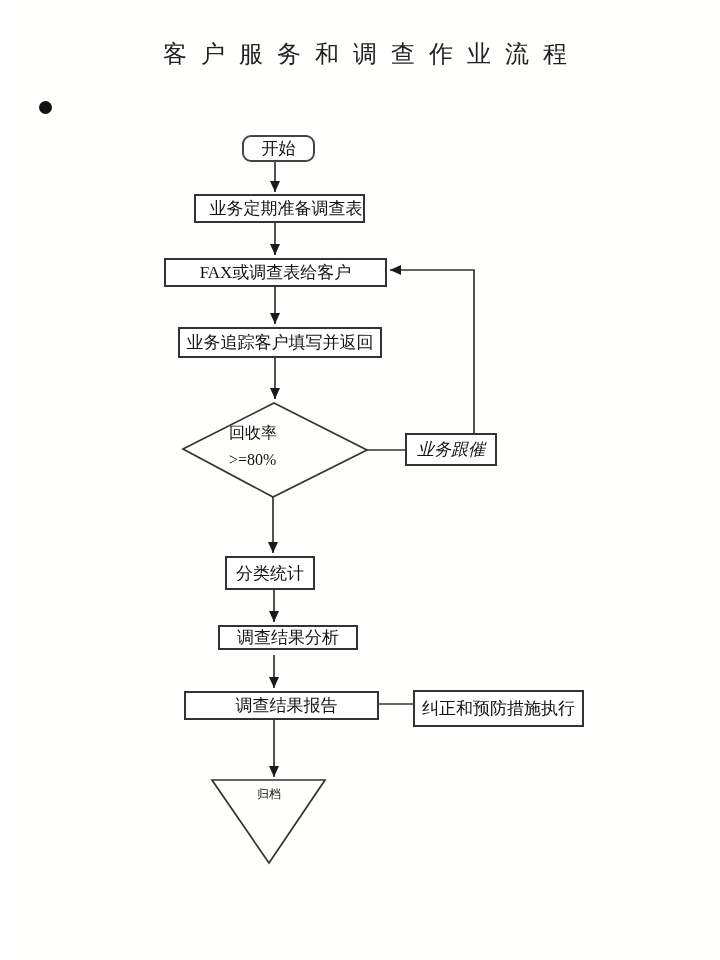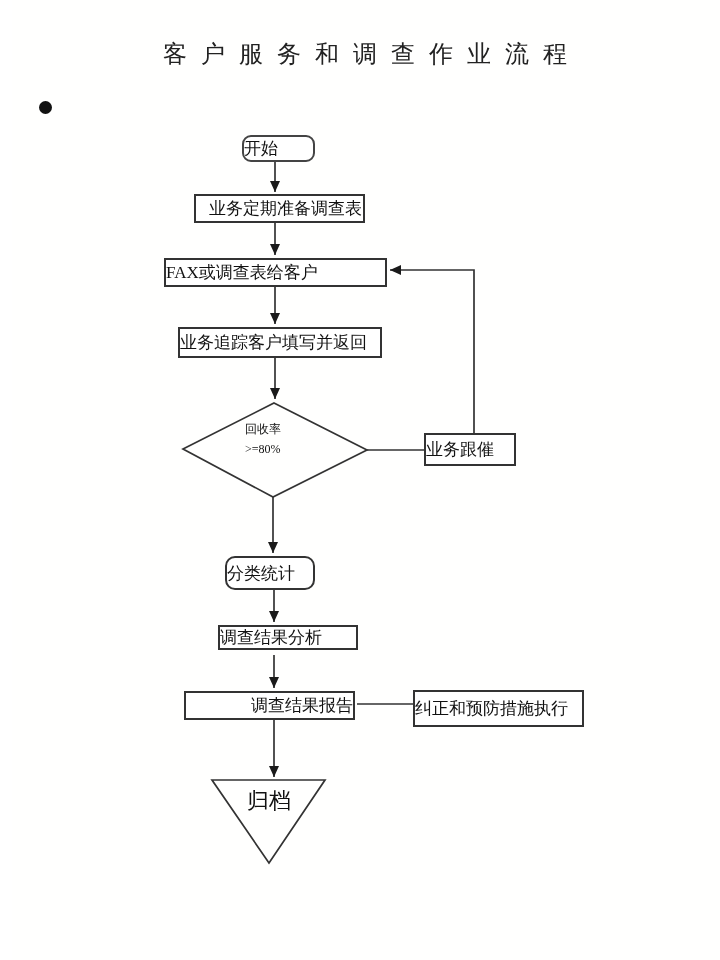--- a/index.html
+++ b/index.html
@@ -44,55 +44,55 @@
     width: 720px;
     height: 960px;
   }
   .node {
     position: absolute;
     box-sizing: border-box;
     border: 2px solid #333333;
     background: #ffffff;
     display: flex;
     align-items: center;
-    justify-content: flex-start;
+    justify-content: center;
     font-size: 17px;
     color: #111111;
     white-space: nowrap;
     line-height: 1;
   }
   .node-start {
     left: 230px; top: 135px; width: 73px; height: 27px;
     border-radius: 9px;
     border-color: #444444;
   }
   .node-prepare  { left: 182px; top: 194px; width: 171px; height: 29px; padding-left: 13px; }
   .node-fax      { left: 152px; top: 258px; width: 223px; height: 29px; }
   .node-track    { left: 166px; top: 327px; width: 204px; height: 31px; }
-  .node-followup { left: 412px; top: 433px; width: 92px;  height: 33px; }
-  .node-classify { left: 213px; top: 556px; width: 90px;  height: 34px; border-radius: 10px; }
+  .node-followup { left: 393px; top: 433px; width: 92px;  height: 33px; font-style: italic; }
+  .node-classify { left: 213px; top: 556px; width: 90px;  height: 34px; }
   .node-analysis { left: 206px; top: 625px; width: 140px; height: 25px; }
-  .node-report   { left: 172px; top: 691px; width: 171px; height: 29px;
-                   justify-content: flex-end; padding-left: 10px; }
+  .node-report   { left: 172px; top: 691px; width: 195px; height: 29px;
+                   justify-content: center; padding-left: 10px; }
   .node-corrective { left: 401px; top: 690px; width: 171px; height: 37px; }
   .decision-label {
     position: absolute;
-    left: 233px;
+    left: 217px;
     top: 419px;
-    font-size: 12px;
+    font-size: 16px;
     line-height: 1.7;
     color: #111111;
   }
   .archive-label {
     position: absolute;
     left: 212px;
     top: 786px;
     width: 90px;
     text-align: center;
-    font-size: 22px;
+    font-size: 12px;
     color: #111111;
   }
 </style>
 </head>
 <body>
 
 <div class="page">
 
   <div class="doc-title">客户服务和调查作业流程</div>
 

